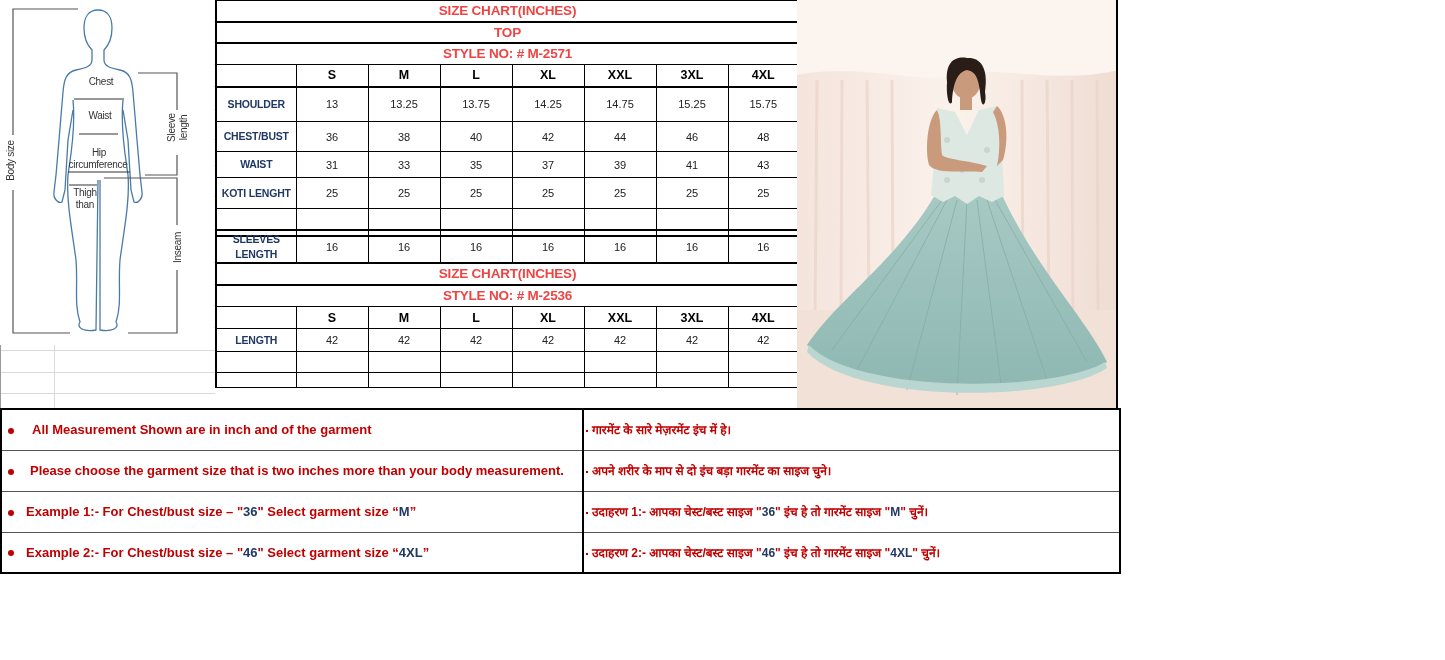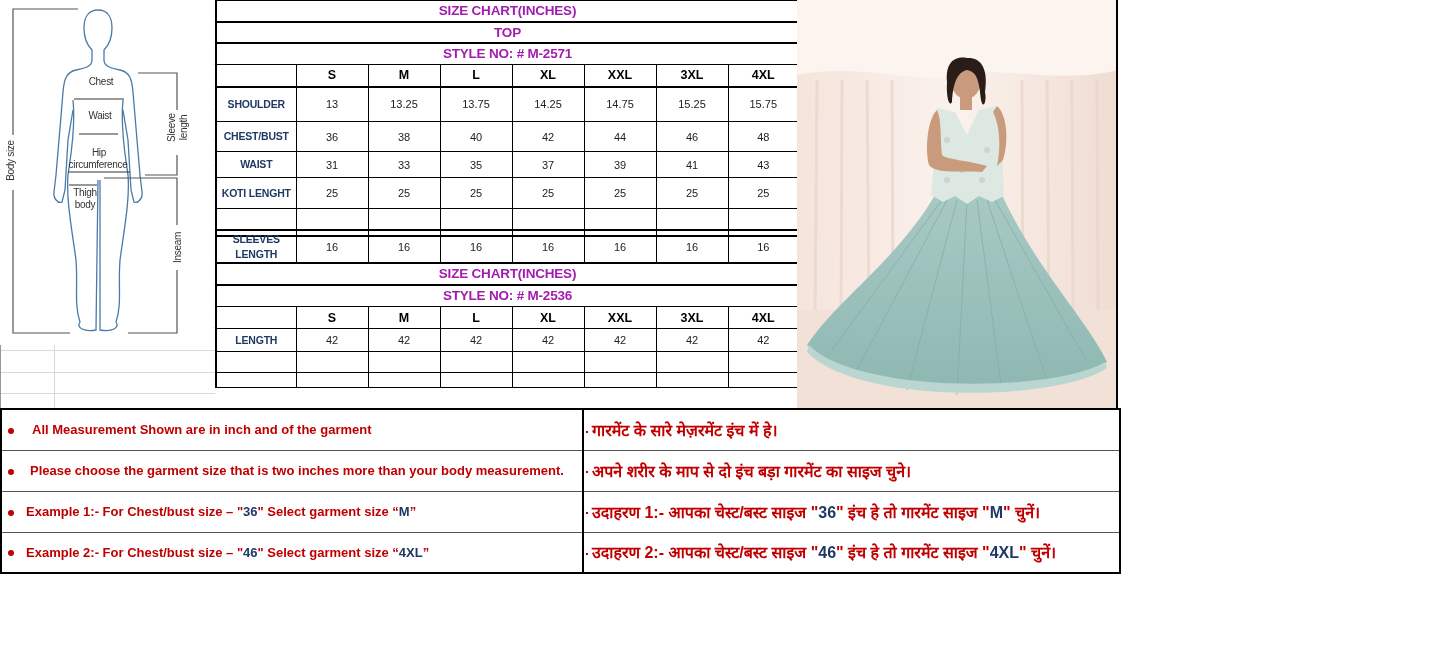--- a/index.html
+++ b/index.html
@@ -10,40 +10,40 @@
 
   
   #diagram { left: 0; top: 0; width: 214px; height: 345px; background: #fff; }
   #diagram svg { position: absolute; left: 0; top: 0; }
   .diag-label { position: absolute; font-family: "Liberation Sans", sans-serif; font-size: 10px; color: #333; text-align: center; line-height: 11px; letter-spacing: -0.3px; }
   .vert { transform: rotate(-90deg); transform-origin: center center; white-space: nowrap; }
 
   
   .tbl { position: absolute; border-collapse: collapse; table-layout: fixed; }
   .tbl td { border: 1px solid #000; text-align: center; vertical-align: middle; padding: 0; overflow: hidden; }
-  .title-cell { font-family: "Liberation Sans", sans-serif; font-weight: bold; font-size: 13.5px; color: #a21caf; letter-spacing: -0.2px; }
+  .title-cell { font-family: "Liberation Sans", sans-serif; font-weight: bold; font-size: 13.5px; color: #ef4444; letter-spacing: -0.2px; }
   .hdr-cell { font-weight: bold; font-size: 12.5px; color: #000; }
   .label-cell { font-weight: bold; font-size: 10.5px; color: #1f3864; line-height: 15px; letter-spacing: -0.2px; }
   .val-cell { font-size: 11px; color: #222; }
   .thick-top { border-top: 2px solid #000 !important; }
   .thick-bottom { border-bottom: 2px solid #000 !important; }
   .thick-left { border-left: 2px solid #000 !important; }
   .thick-right { border-right: 2px solid #000 !important; }
 
   
   #photo { left: 797px; top: 0; width: 321px; height: 408px; overflow: hidden; border-right: 2px solid #000; background: linear-gradient(180deg, #f6ebe6 0%, #f3e3db 40%, #efdfd5 70%, #eddcd0 100%); }
 
   
   #notes { left: 0; top: 408px; width: 1119px; }
   .notes-tbl { border-collapse: collapse; table-layout: fixed; width: 1119px; }
   .notes-tbl td { border: 1px solid #555; height: 41px; vertical-align: middle; font-size: 13px; font-weight: bold; color: #c00000; white-space: nowrap; overflow: hidden; }
   .notes-tbl tr:first-child td { border-top: 2px solid #000; }
   .notes-tbl tr:last-child td { border-bottom: 2px solid #000; }
   .notes-tbl td.en { border-left: 2px solid #000; padding-left: 6px; }
-  .notes-tbl td.hi { border-left: 2px solid #000; border-right: 2px solid #000; padding-left: 2px; font-size: 16px; }
+  .notes-tbl td.hi { border-left: 2px solid #000; border-right: 2px solid #000; padding-left: 2px; font-size: 12px; }
   .bullet { display: inline-block; width: 6px; height: 6px; border-radius: 50%; background: #c00000; vertical-align: middle; margin-right: 12px; }
   .dot { display: inline-block; width: 2px; height: 2px; background: #c00000; vertical-align: middle; margin-right: 4px; }
   .blue { color: #1f3864; }
 </style>
 </head>
 <body>
 
 <div class="gridline-h" style="left:195px;top:21px;width:20px;"></div>
 <div class="gridline-h" style="left:195px;top:42px;width:20px;"></div>
 <div class="gridline-h" style="left:195px;top:64px;width:20px;"></div>
@@ -88,21 +88,21 @@
     </g>
     <rect x="4" y="135" width="18" height="55" fill="#fff"></rect>
     <rect x="160" y="110" width="34" height="45" fill="#fff"></rect>
     <rect x="168" y="225" width="18" height="45" fill="#fff"></rect>
   </svg>
   <div class="diag-label" style="left:86px;top:76px;width:30px;">Chest</div>
   <div class="diag-label" style="left:84px;top:110px;width:32px;">Waist</div>
   <div class="diag-label" style="left:86px;top:147px;width:26px;">Hip</div>
   <div class="diag-label" style="left:64px;top:159px;width:68px;">circumference</div>
   <div class="diag-label" style="left:70px;top:187px;width:30px;">Thigh</div>
-  <div class="diag-label" style="left:70px;top:199px;width:30px;">body</div>
+  <div class="diag-label" style="left:70px;top:199px;width:30px;">than</div>
   <div class="diag-label vert" style="left:-15px;top:155px;width:50px;">Body size</div>
   <div class="diag-label vert" style="left:151px;top:122px;width:40px;">Sleeve</div>
   <div class="diag-label vert" style="left:163px;top:122px;width:40px;">length</div>
   <div class="diag-label vert" style="left:157px;top:242px;width:40px;">Inseam</div>
 </div>
 
 <table class="tbl" style="left:215px;top:0;width:583px;">
   <colgroup>
     <col style="width:80px">
       <col style="width:72px">

